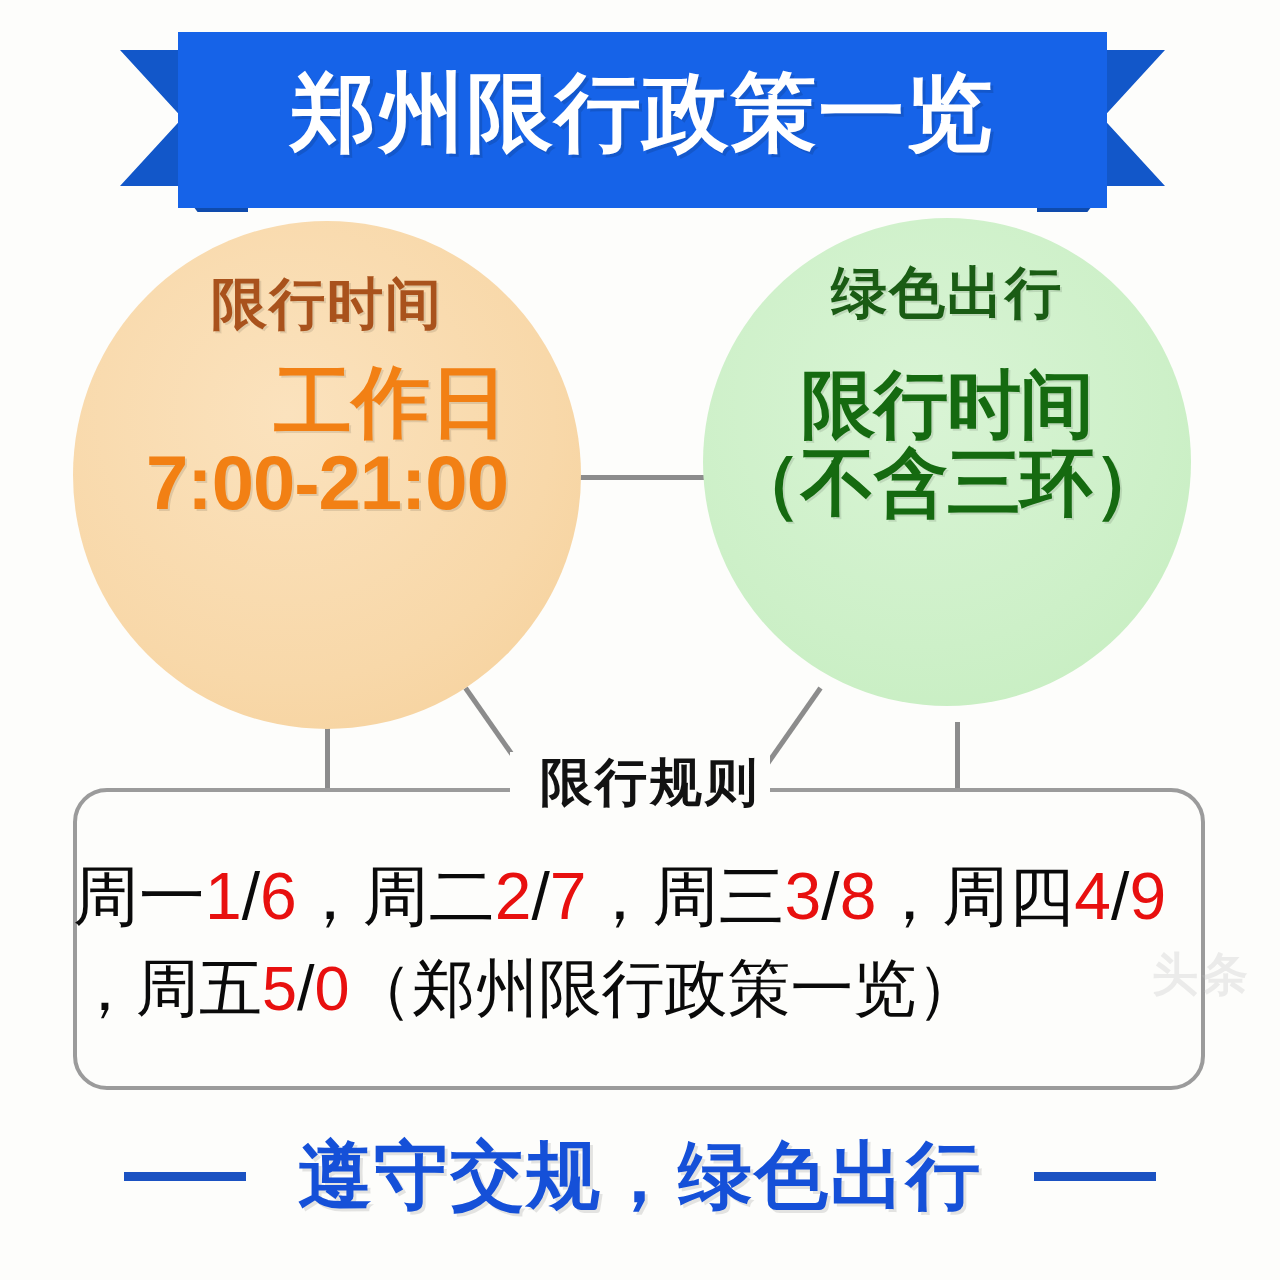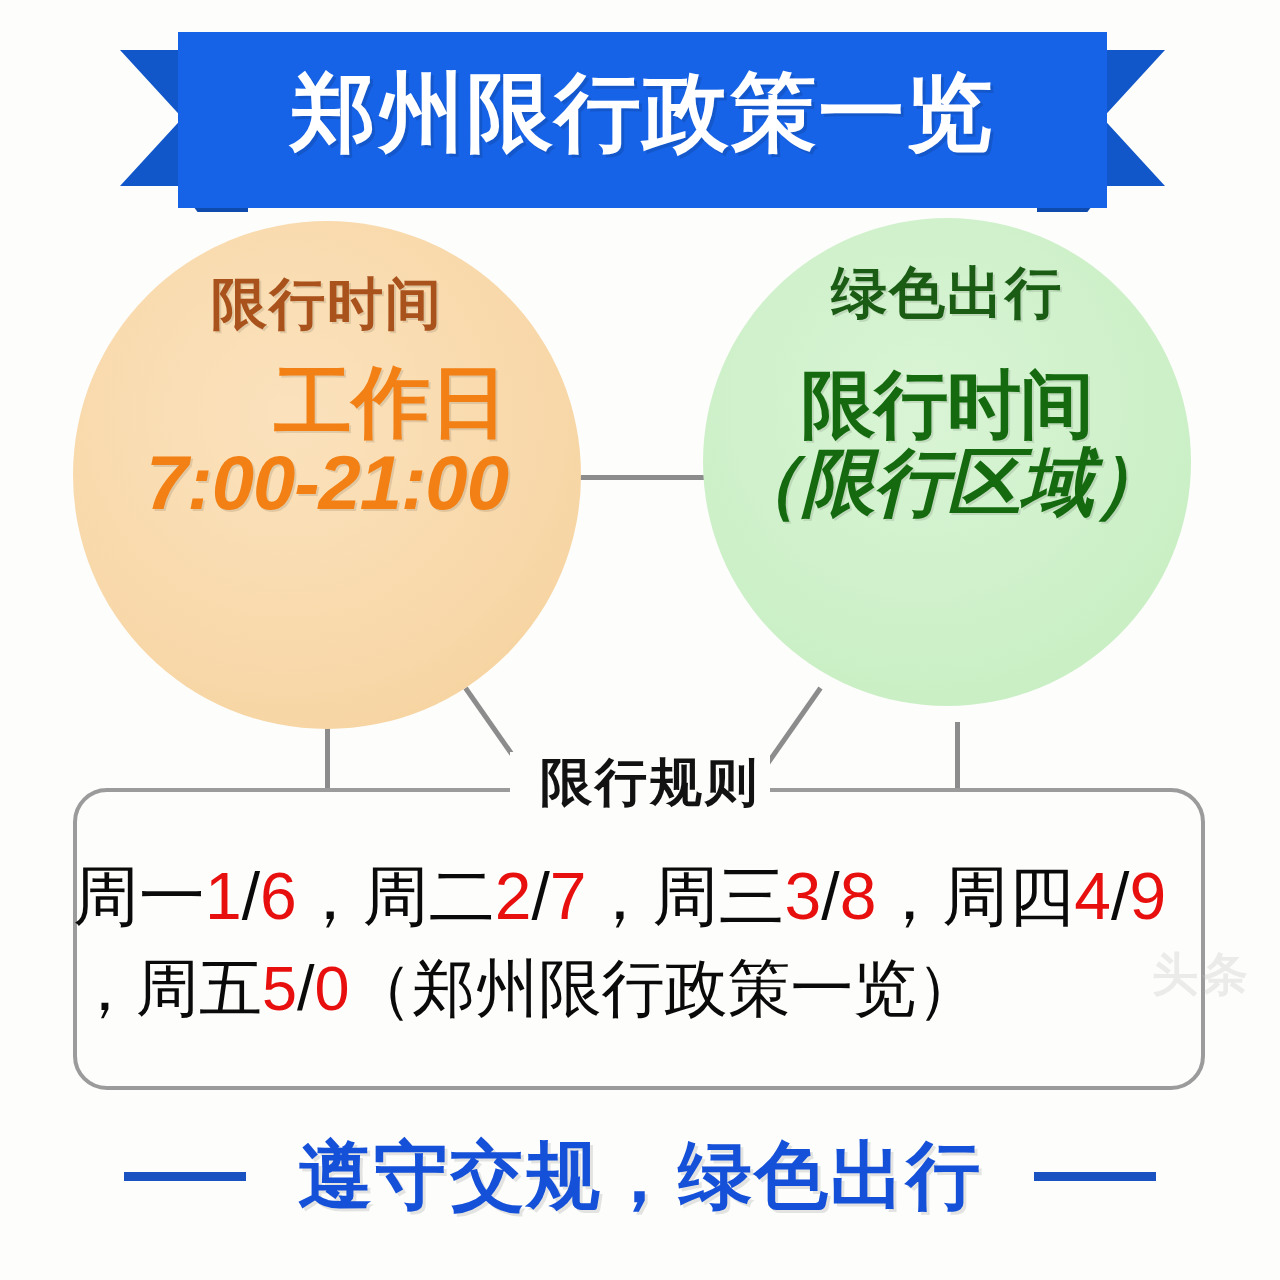--- a/index.html
+++ b/index.html
@@ -176,21 +176,21 @@
     color: #f28014;
     font-size: 78px;
     text-align: right;
   }
   .circle-area .circle-body {
     color: #156a10;
     font-size: 74px;
     margin-top: 42px;
     letter-spacing: -1px;
   }
-  .circle-body .l2 { display: block; font-style: italic; }
+  .circle-body .l2 { display: block; }
   .circle-time .circle-body .l2 {
     font-size: 76px;
     letter-spacing: -1px;
   }
 
   
   .rules-box {
     position: absolute;
     left: 73px;
     top: 788px;
@@ -317,21 +317,21 @@
     <div class="circle-body">
       <span class="l1">工作日</span>
       <span class="l2">7:00-21:00</span>
     </div>
   </div>
 
   <div class="circle circle-area">
     <div class="circle-head">绿色出行</div>
     <div class="circle-body">
       <span class="l1">限行时间</span>
-      <span class="l2">（限行区域）</span>
+      <span class="l2">（不含三环）</span>
     </div>
   </div>
 
   <div class="rules-box"></div>
   <div class="rules-label">限行规则</div>
   <div class="rules-lines">
     <span class="rline first"><span>周一</span><span class="num">1</span><span class="slash">/</span><span class="num">6</span><span>，周二</span><span class="num">2</span><span class="slash">/</span><span class="num">7</span><span>，周三</span><span class="num">3</span><span class="slash">/</span><span class="num">8</span><span>，周四</span><span class="num">4</span><span class="slash">/</span><span class="num">9</span></span>
     <span class="rline second"><span>，周五</span><span class="num">5</span><span class="slash">/</span><span class="num">0</span><span>（郑州限行政策一览）</span></span>
   </div>
 

